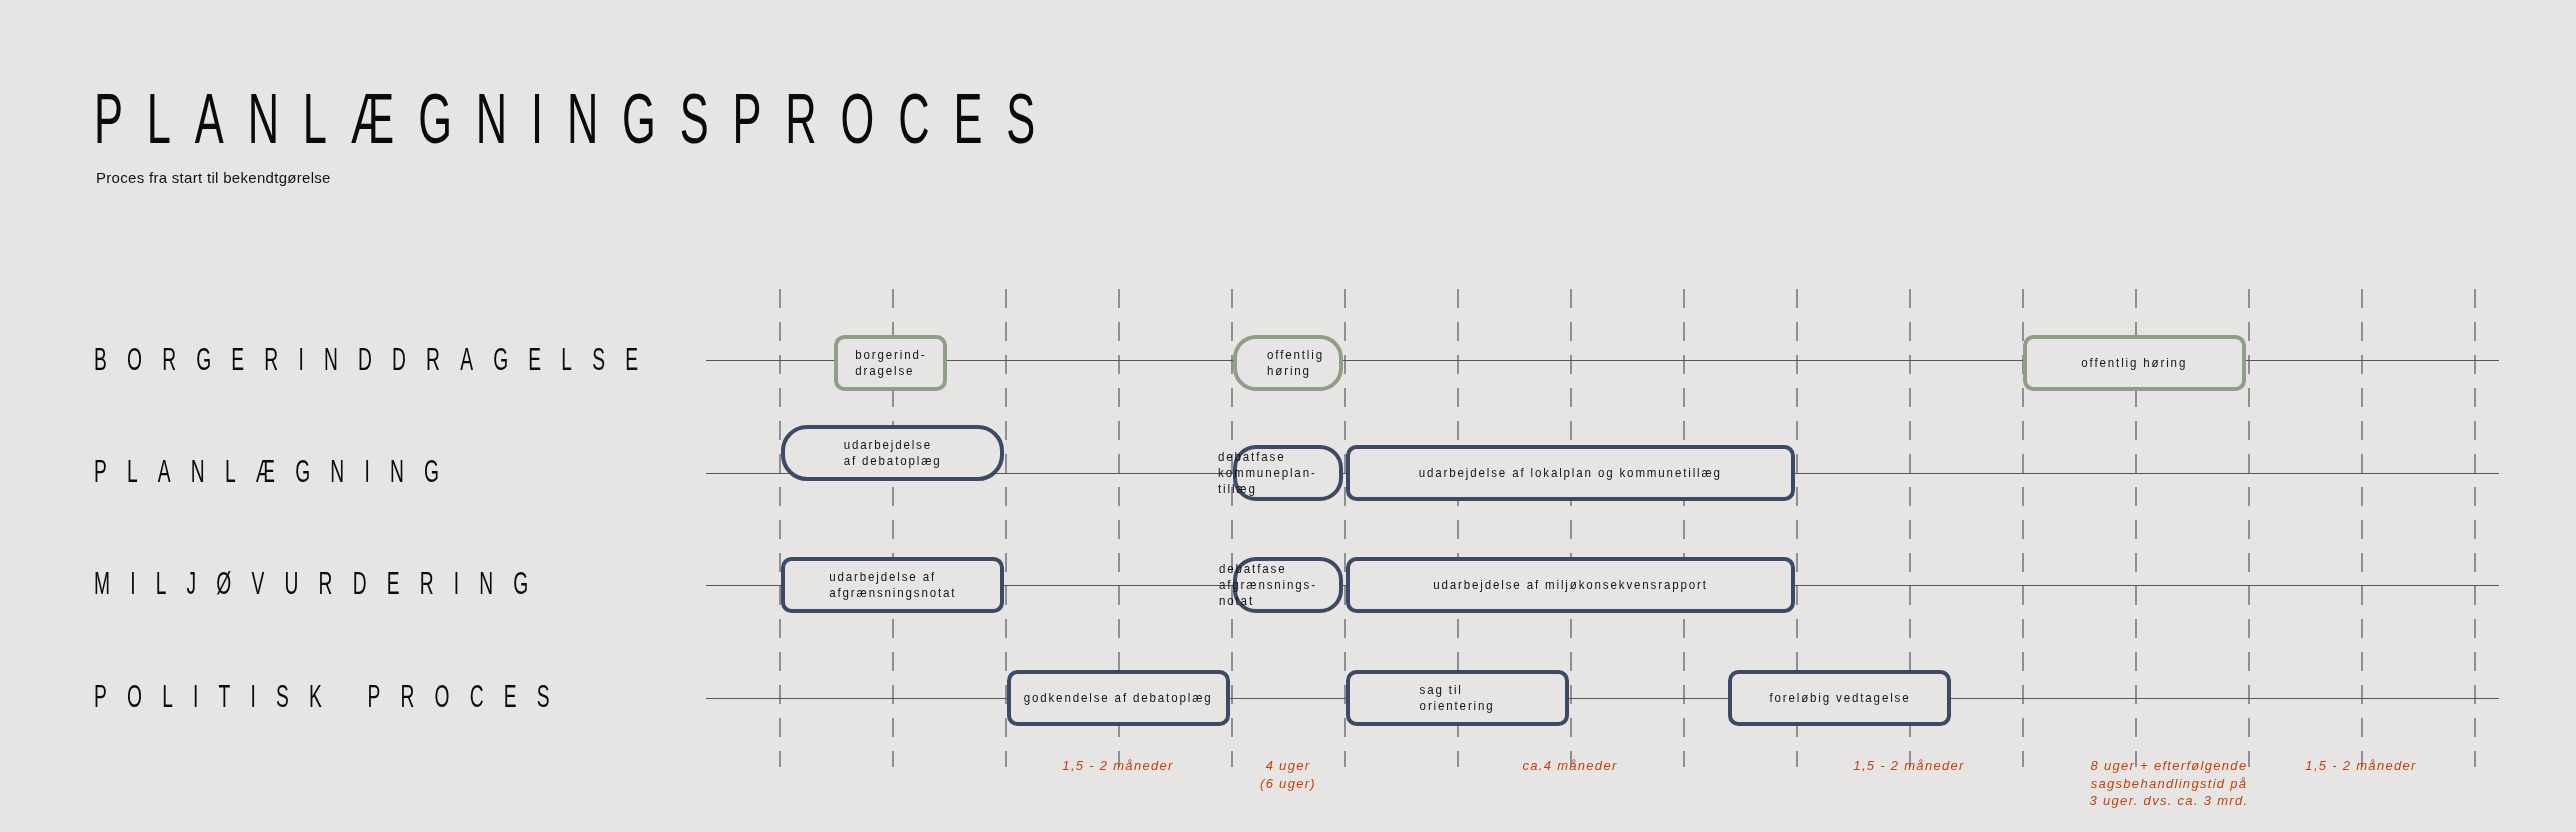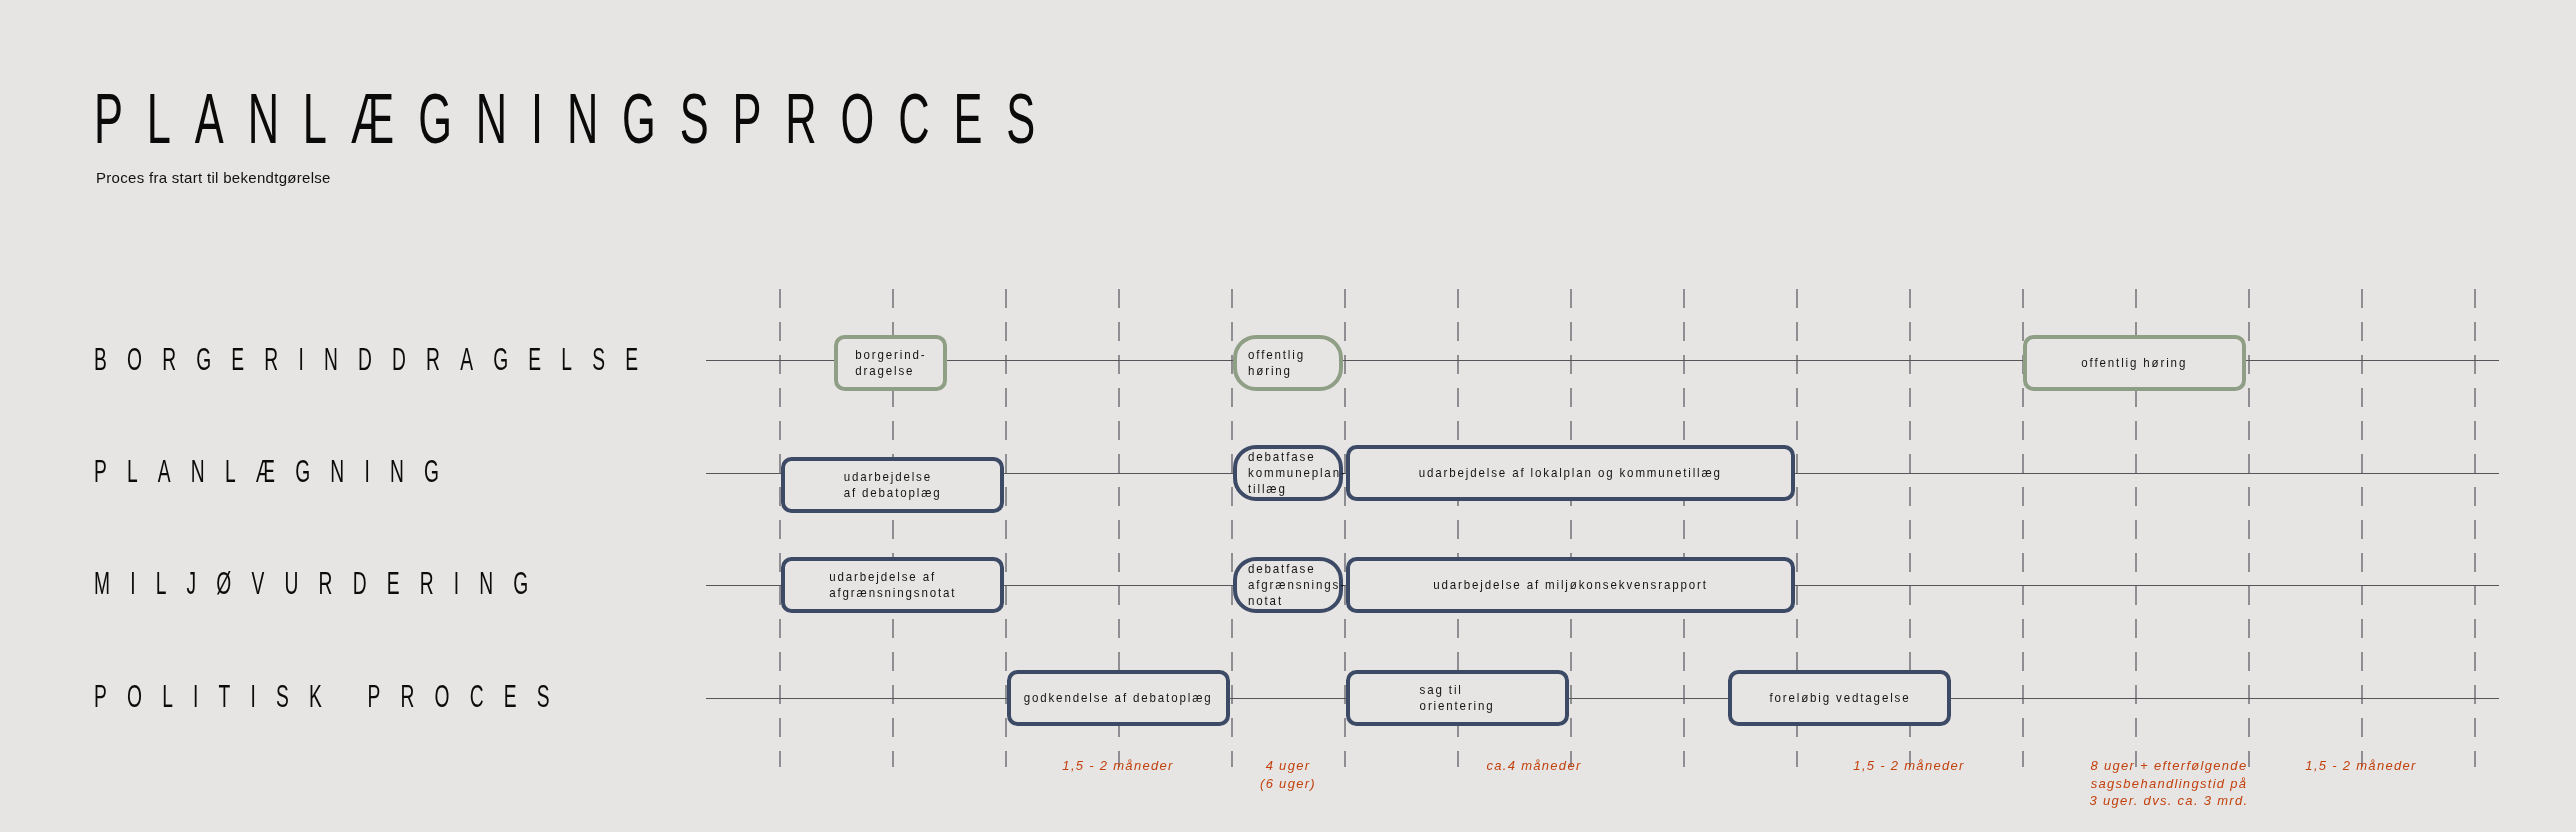--- a/index.html
+++ b/index.html
@@ -37,41 +37,41 @@
   .box{
     position:absolute;height:56px;border-radius:10.5px;background:#e7e5e4;z-index:2;
     display:flex;align-items:center;justify-content:center;padding:1px 5.2px;
   }
   .box.navy{border:4.2px solid #3d4a66;}
   .box.green{border:4.2px solid #8f9f85;}
   .box-label{
     font-size:13.6px;line-height:1.18;letter-spacing:0.16em;color:#141414;
     white-space:pre;text-align:left;transform:scaleX(0.85);transform-origin:center center;
   }
-  .box.pad-left{justify-content:flex-start;padding-left:11px;border-radius:23px;}
+  .box.pad-left{justify-content:flex-end;padding-left:11px;border-radius:23px;}
   .box.pad-left .box-label{transform-origin:left center;}
   .b-1-0{left:834px;top:335px;width:113px;}
   .b-1-1{left:1233px;top:335px;width:110px;}
   .b-1-2{left:2023px;top:335px;width:223px;}
-  .b-2-0{left:781px;top:457px;width:223px;}
+  .b-2-0{left:781px;top:425px;width:223px;border-radius:26px;}
   .b-2-1{left:1233px;top:445px;width:110px;}
   .b-2-2{left:1346px;top:445px;width:449px;}
   .b-3-0{left:781px;top:557px;width:223px;}
   .b-3-1{left:1233px;top:557px;width:110px;}
   .b-3-2{left:1346px;top:557px;width:449px;}
   .b-4-0{left:1007px;top:670px;width:223px;}
   .b-4-1{left:1346px;top:670px;width:223px;}
   .b-4-2{left:1708px;top:670px;width:223px;margin-left:20px;}
   .b-4-3{left:2249px;top:670px;width:223px;}
   
   .duration{
     position:absolute;top:757px;width:220px;font-size:13px;font-style:italic;
     line-height:1.35;letter-spacing:0.10em;color:#c2410c;text-align:center;white-space:pre;
   }
-  .tl-0{left:1008px;} .tl-1{left:1178px;} .tl-2{left:1424px;}
+  .tl-0{left:1008px;} .tl-1{left:1178px;} .tl-2{left:1460px;}
   .tl-3{left:1799px;} .tl-4{left:2054px;text-align:center;width:230px;} .tl-5{left:2251px;}
 </style>
 </head>
 <body>
 
 <div class="canvas">
 
   <div class="title">PLANLÆGNINGSPROCES</div>
   <div class="subtitle">Proces fra start til bekendtgørelse</div>
 

